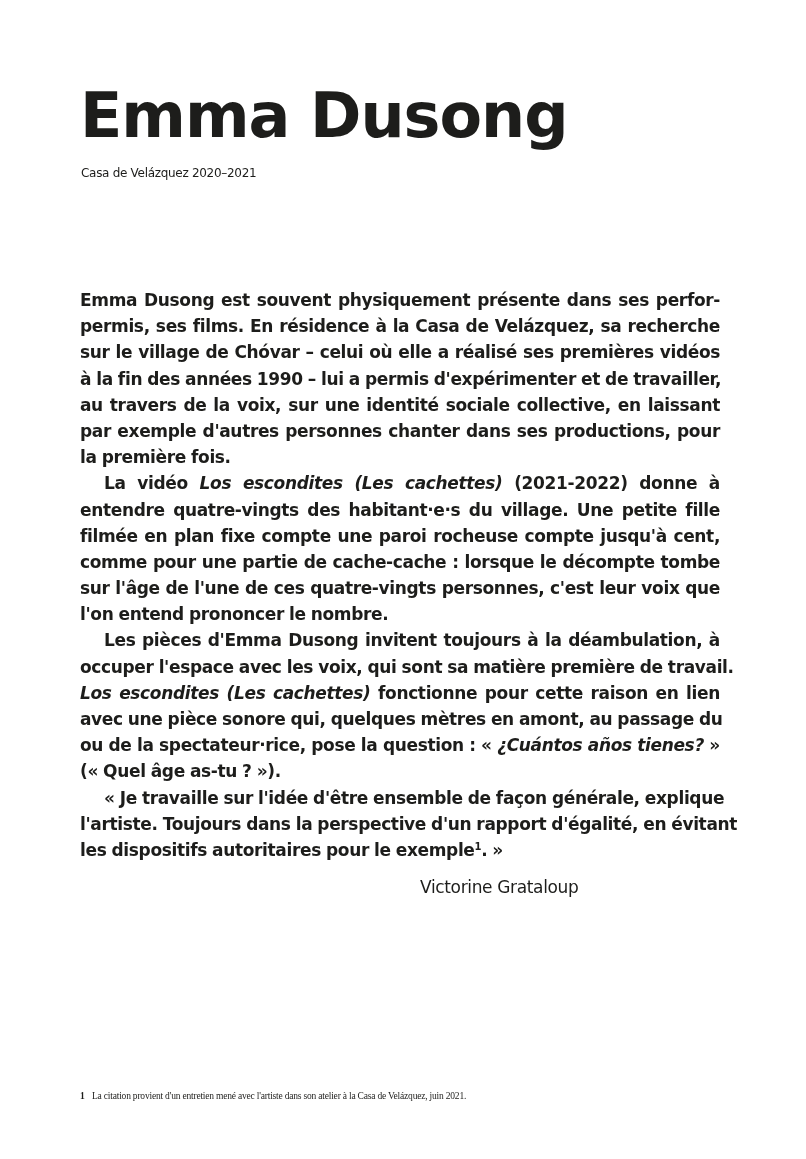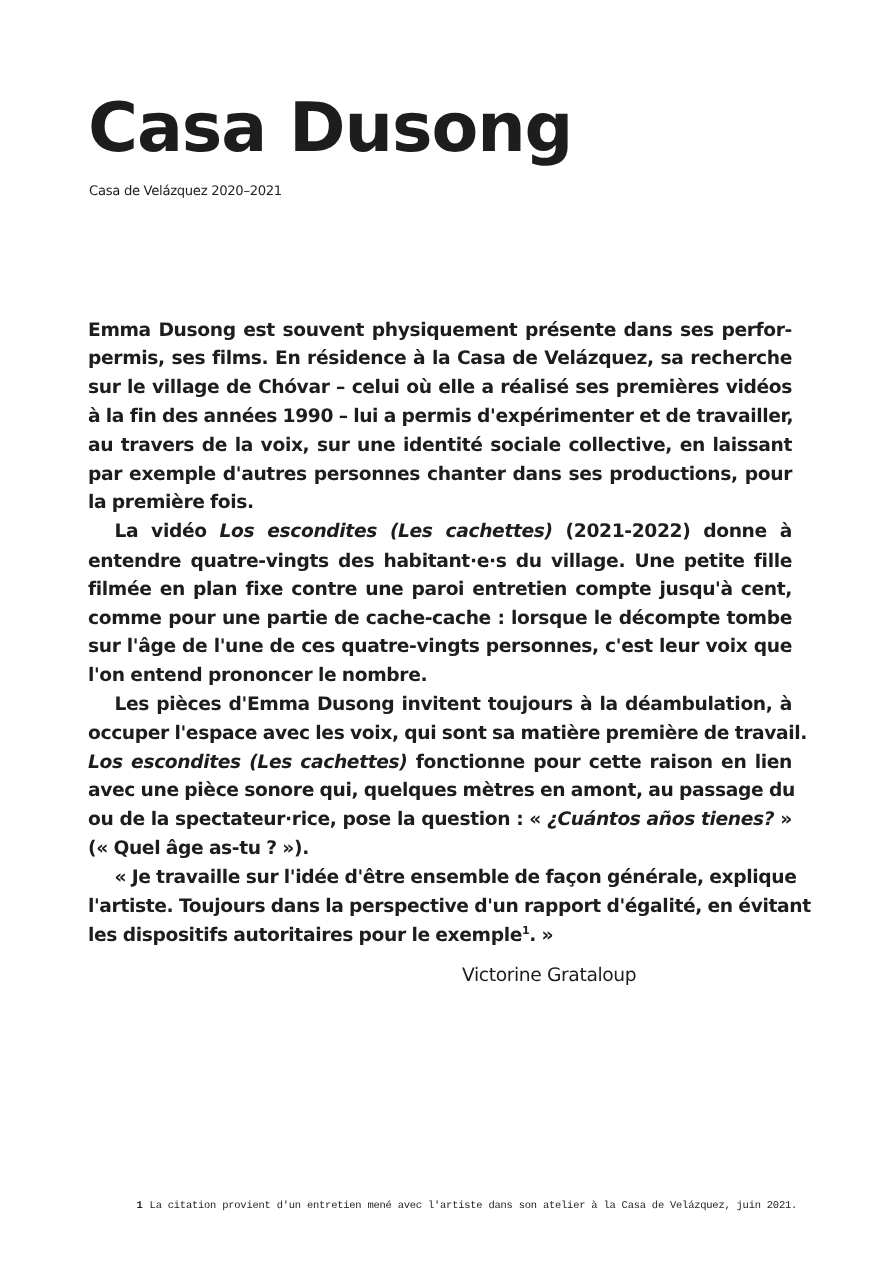--- a/index.html
+++ b/index.html
@@ -82,66 +82,65 @@
       font-family: "DejaVu Sans", sans-serif;
       font-size: 17px;
       line-height: 26px;
       letter-spacing: -0.35px;
       color: #1d1d1b;
     }
     .footnote {
       position: absolute;
       left: 80px;
       top: 1089px;
-      font-family: Liberation Mono, monospace;
+      font-family: Liberation Serif, serif;
       font-size: 9.5px;
       line-height: 14px;
       letter-spacing: -0.2px;
       color: #1d1d1b;
       white-space: nowrap;
-      margin-left: 44px;
     }
     .fn-num {
       display: inline-block;
       width: 12px;
       font-weight: bold;
     }
     em, .it {
       font-style: italic;
     }
     sup {
       font-size: 10px;
       line-height: 0;
       vertical-align: 6px;
     }
   </style>
 </head>
 <body>
 
 <div class="page">
 
-  <h1 class="title">Casa Dusong</h1>
+  <h1 class="title">Emma Dusong</h1>
   <p class="subtitle">Casa de Velázquez 2020–2021</p>
 
   <div class="body">
 
     <div>
       <span class="line">Emma Dusong est souvent physiquement présente dans ses perfor-</span>
       <span class="line">permis, ses films. En résidence à la Casa de Velázquez, sa recherche</span>
       <span class="line">sur le village de Chóvar – celui où elle a réalisé ses premières vidéos</span>
       <span class="line">à la fin des années 1990 – lui a permis d'expérimenter et de travailler,</span>
       <span class="line">au travers de la voix, sur une identité sociale collective, en laissant</span>
       <span class="line">par exemple d'autres personnes chanter dans ses productions, pour</span>
       <span class="line last">la première fois.</span>
     </div>
 
     <div>
       <span class="line indent"><span>La vidéo </span><em>Los escondites (Les cachettes)</em><span> (2021-2022) donne à</span></span>
       <span class="line">entendre quatre-vingts des habitant·e·s du village. Une petite fille</span>
-      <span class="line">filmée en plan fixe contre une paroi entretien compte jusqu'à cent,</span>
+      <span class="line">filmée en plan fixe compte une paroi rocheuse compte jusqu'à cent,</span>
       <span class="line">comme pour une partie de cache-cache : lorsque le décompte tombe</span>
       <span class="line">sur l'âge de l'une de ces quatre-vingts personnes, c'est leur voix que</span>
       <span class="line last">l'on entend prononcer le nombre.</span>
     </div>
 
     <div>
       <span class="line indent">Les pièces d'Emma Dusong invitent toujours à la déambulation, à</span>
       <span class="line">occuper l'espace avec les voix, qui sont sa matière première de travail.</span>
       <span class="line"><em>Los escondites (Les cachettes)</em><span> fonctionne pour cette raison en lien</span></span>
       <span class="line">avec une pièce sonore qui, quelques mètres en amont, au passage du</span>

